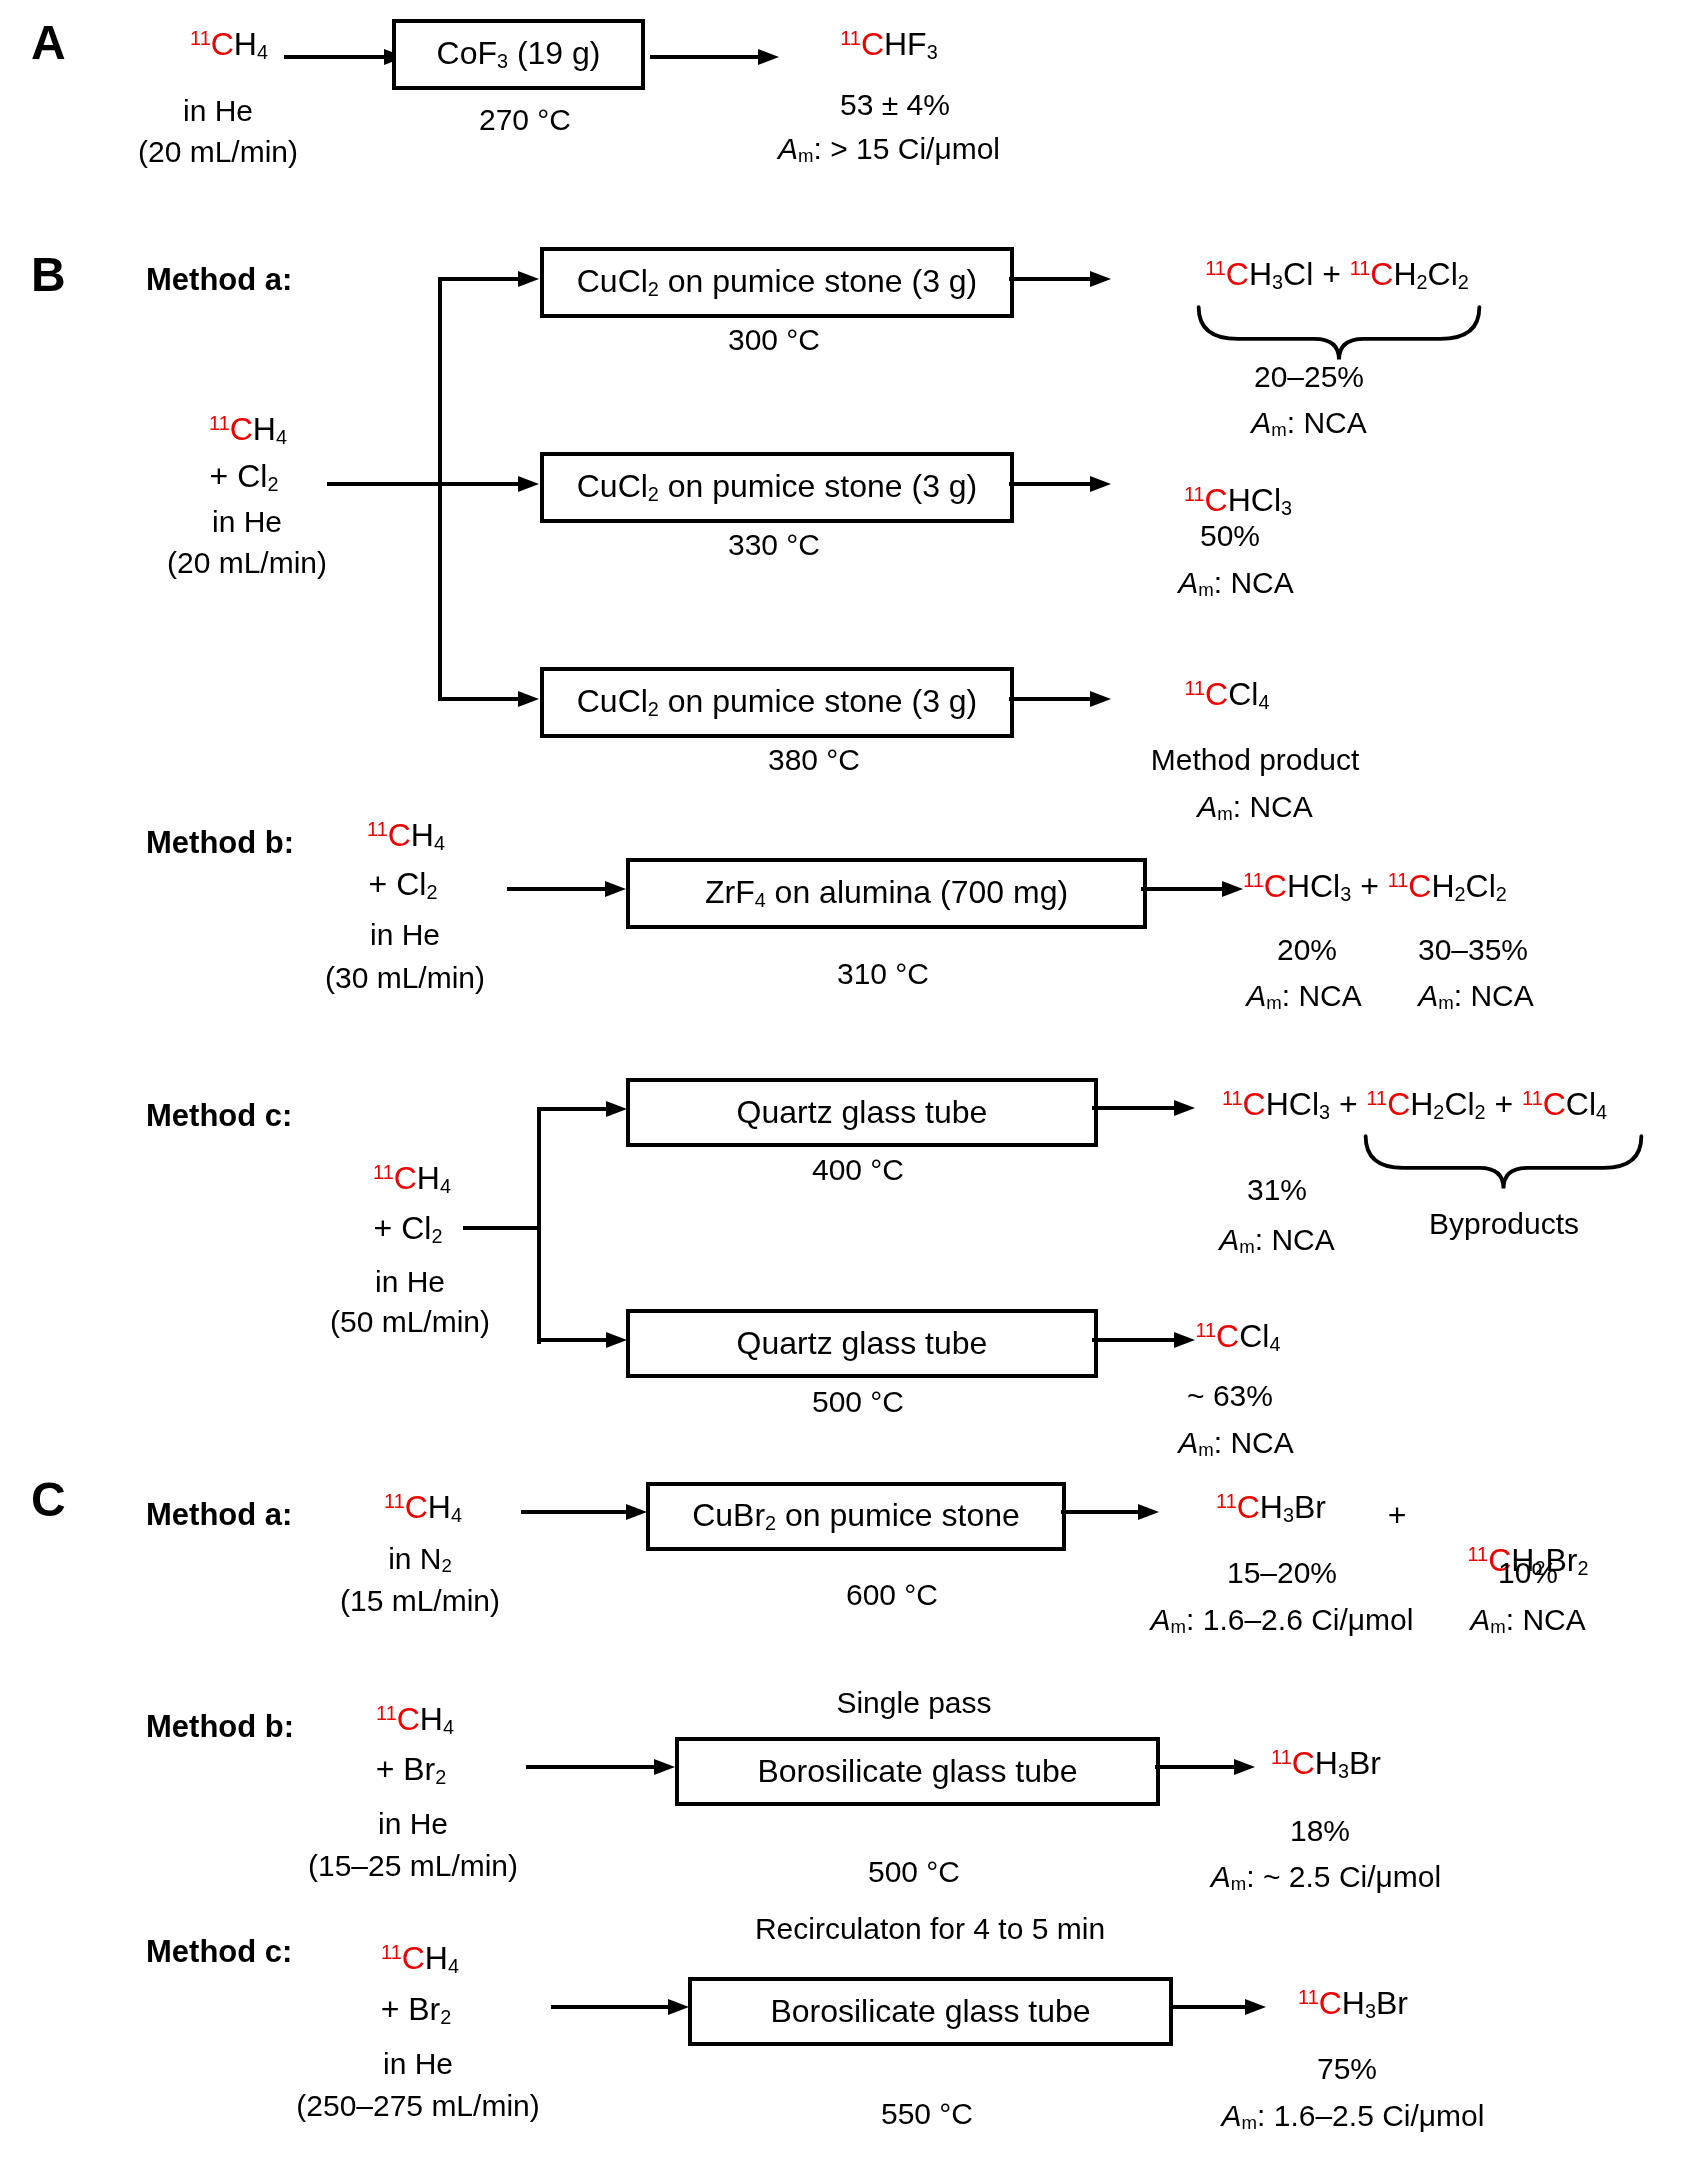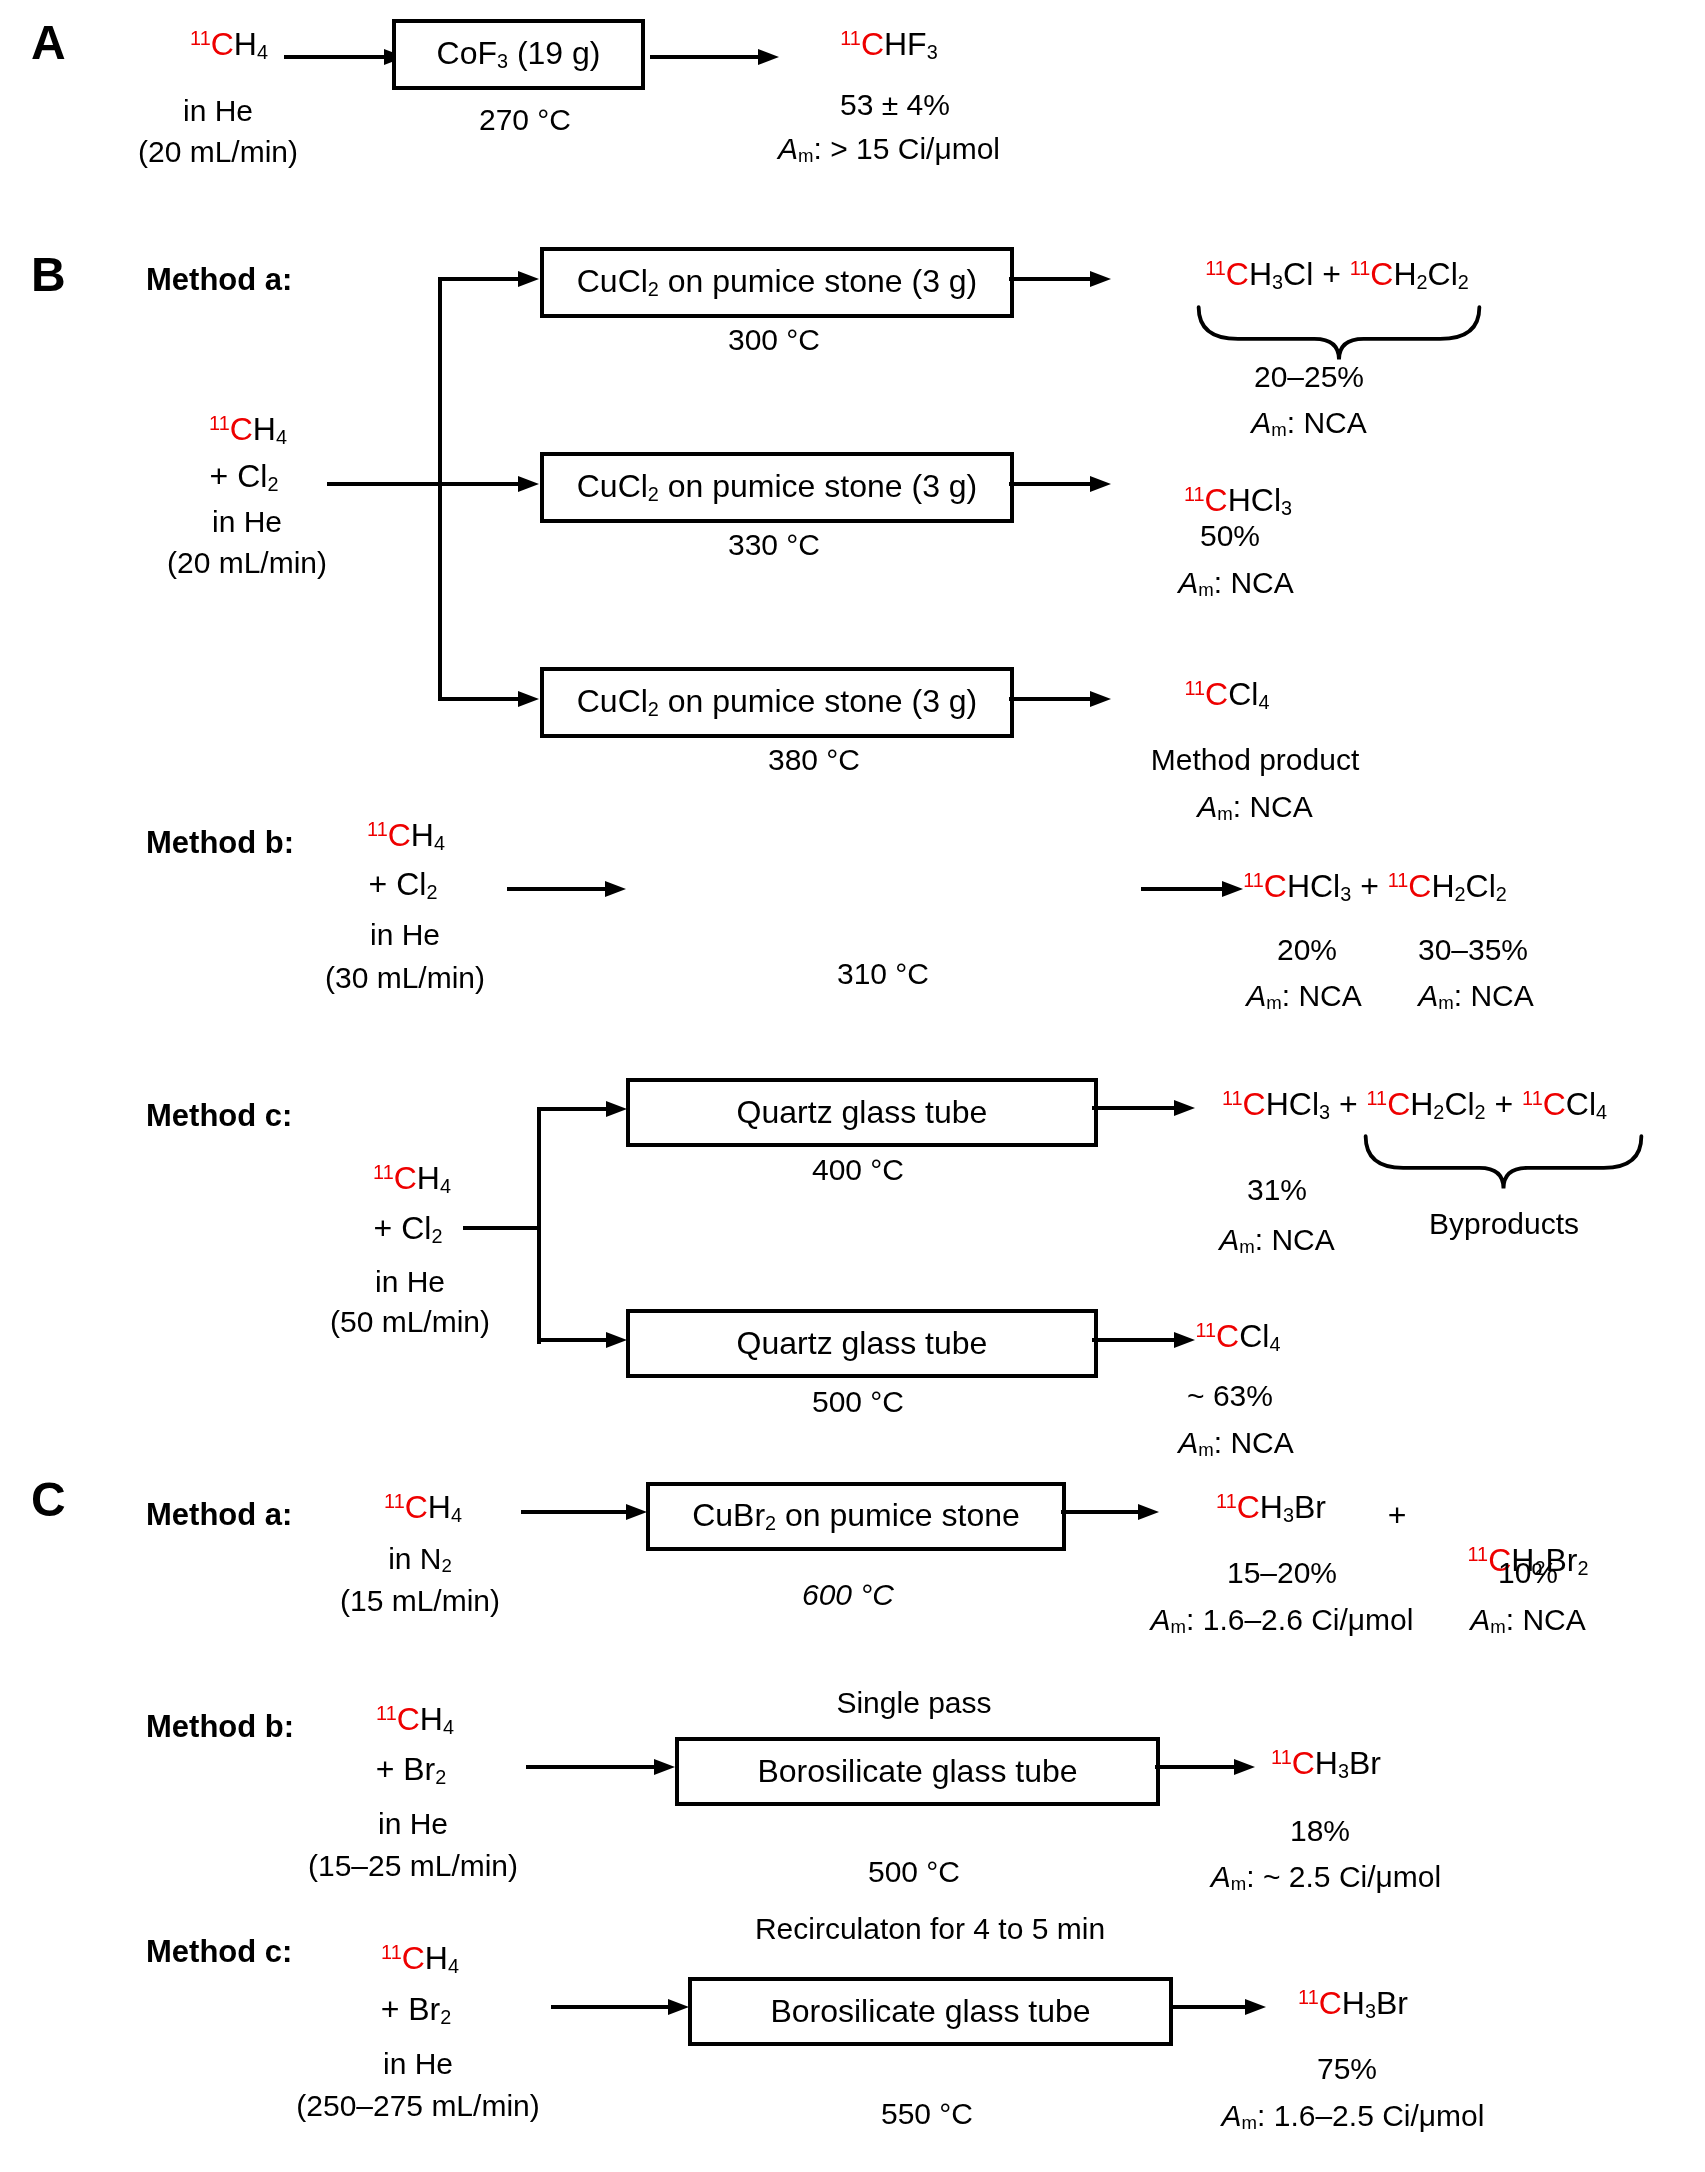--- a/index.html
+++ b/index.html
@@ -103,20 +103,23 @@
   <div class="f ctr" style="left:1227px;top:677px;"><span class="sup red">11</span><span class="red">C</span><span>Cl</span><span class="sub">4</span></div>
   <div class="t ctr" style="left:1255px;top:743px;">Method product</div>
   <div class="f ctr" style="left:1255px;top:790px;font-size:30px;"><span class="it">A</span><span class="sub">m</span><span>: NCA</span></div>
 
   <div class="t mth" style="left:146px;top:825px;">Method b:</div>
   <div class="f ctr" style="left:406px;top:818px;"><span class="sup red">11</span><span class="red">C</span><span>H</span><span class="sub">4</span></div>
   <div class="f ctr" style="left:403px;top:867px;"><span>+ Cl</span><span class="sub">2</span></div>
   <div class="t ctr" style="left:405px;top:918px;">in He</div>
   <div class="t ctr" style="left:405px;top:961px;">(30 mL/min)</div>
   <div class="arrow" style="left:507px;top:887px;width:98px;"></div>
+  <div class="box" style="left:626px;top:858px;width:513px;height:63px;">
+    <span class="f"><span>ZrF</span><span class="sub">4</span><span> on alumina (700 mg)</span></span>
+  </div>
   <div class="t ctr" style="left:883px;top:957px;">310 °C</div>
   <div class="arrow" style="left:1141px;top:887px;width:81px;"></div>
   <div class="f ctr" style="left:1375px;top:869px;"><span class="sup red">11</span><span class="red">C</span><span>HCl</span><span class="sub">3</span><span> + </span><span class="sup red">11</span><span class="red">C</span><span>H</span><span class="sub">2</span><span>Cl</span><span class="sub">2</span></div>
   <div class="t ctr" style="left:1307px;top:933px;">20%</div>
   <div class="t ctr" style="left:1473px;top:933px;">30–35%</div>
   <div class="f ctr" style="left:1304px;top:979px;font-size:30px;"><span class="it">A</span><span class="sub">m</span><span>: NCA</span></div>
   <div class="f ctr" style="left:1476px;top:979px;font-size:30px;"><span class="it">A</span><span class="sub">m</span><span>: NCA</span></div>
 
   <div class="t mth" style="left:146px;top:1098px;">Method c:</div>
   <div class="f ctr" style="left:412px;top:1161px;"><span class="sup red">11</span><span class="red">C</span><span>H</span><span class="sub">4</span></div>
@@ -153,21 +156,21 @@
   <div class="t sec" style="left:31px;top:1472px;">C</div>
 
   <div class="t mth" style="left:146px;top:1497px;">Method a:</div>
   <div class="f ctr" style="left:423px;top:1490px;"><span class="sup red">11</span><span class="red">C</span><span>H</span><span class="sub">4</span></div>
   <div class="f ctr" style="left:420px;top:1542px;font-size:30px;"><span>in N</span><span class="sub">2</span></div>
   <div class="t ctr" style="left:420px;top:1584px;">(15 mL/min)</div>
   <div class="arrow" style="left:521px;top:1510px;width:105px;"></div>
   <div class="box" style="left:646px;top:1482px;width:412px;height:61px;">
     <span class="f"><span>CuBr</span><span class="sub">2</span><span> on pumice stone</span></span>
   </div>
-  <div class="t ctr" style="left:848px;top:1578px;font-style:italic;">600 °C</div>
+  <div class="t ctr" style="left:892px;top:1578px;">600 °C</div>
   <div class="arrow" style="left:1061px;top:1510px;width:77px;"></div>
   <div class="f ctr" style="left:1271px;top:1490px;"><span class="sup red">11</span><span class="red">C</span><span>H</span><span class="sub">3</span><span>Br</span></div>
   <div class="f ctr" style="left:1397px;top:1498px;">+</div>
   <div class="f ctr" style="left:1528px;top:1543px;"><span class="sup red">11</span><span class="red">C</span><span>H</span><span class="sub">2</span><span>Br</span><span class="sub">2</span></div>
   <div class="t ctr" style="left:1282px;top:1556px;">15–20%</div>
   <div class="t ctr" style="left:1528px;top:1556px;">10%</div>
   <div class="f ctr" style="left:1282px;top:1603px;font-size:30px;"><span class="it">A</span><span class="sub">m</span><span>: 1.6–2.6 Ci/μmol</span></div>
   <div class="f ctr" style="left:1528px;top:1603px;font-size:30px;"><span class="it">A</span><span class="sub">m</span><span>: NCA</span></div>
 
   <div class="t mth" style="left:146px;top:1709px;">Method b:</div>

